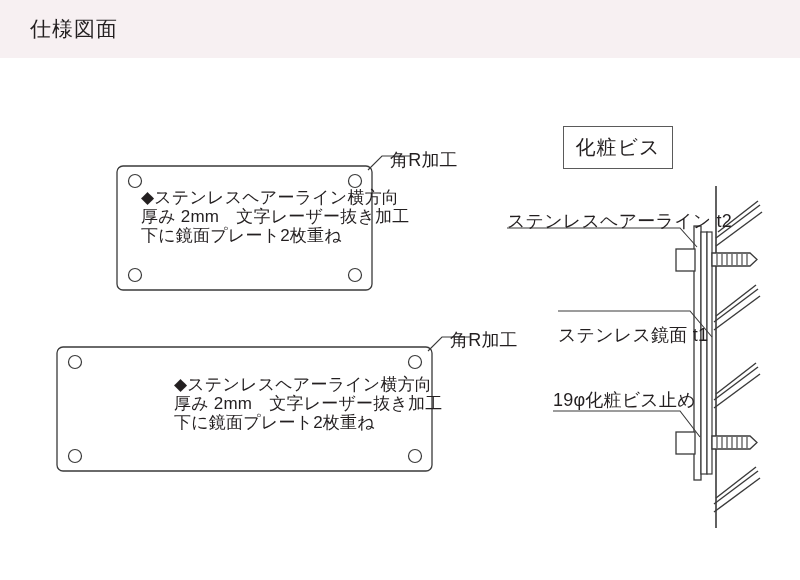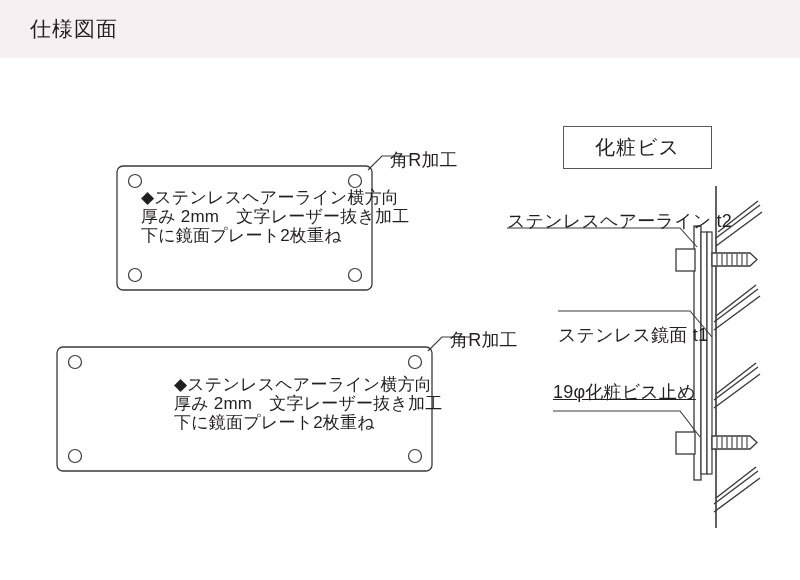--- a/index.html
+++ b/index.html
@@ -78,28 +78,28 @@
     font-size: 18px;
     color: #231f20;
     white-space: nowrap;
     letter-spacing: 0.2px;
     text-align: right;
   }
   #cal-r1 { left: 390px; top: 148px; }
   #cal-r2 { left: 450px; top: 328px; }
   #cal-hl { left: 507px; top: 209px; }
   #cal-mr { left: 558px; top: 292px; margin-top: 31px; }
-  #cal-bs { left: 553px; top: 380px; text-decoration: underline; }
+  #cal-bs { left: 553px; top: 388px; }
 
   
   .section-box {
     position: absolute;
     left: 563px;
     top: 126px;
-    width: 149px;
+    width: 110px;
     height: 43px;
     border: 1.5px solid #5a5a5a;
     background: #ffffff;
     box-sizing: border-box;
   }
   .section-box-label {
     position: absolute;
     left: 0;
     top: 0;
     width: 100%;

